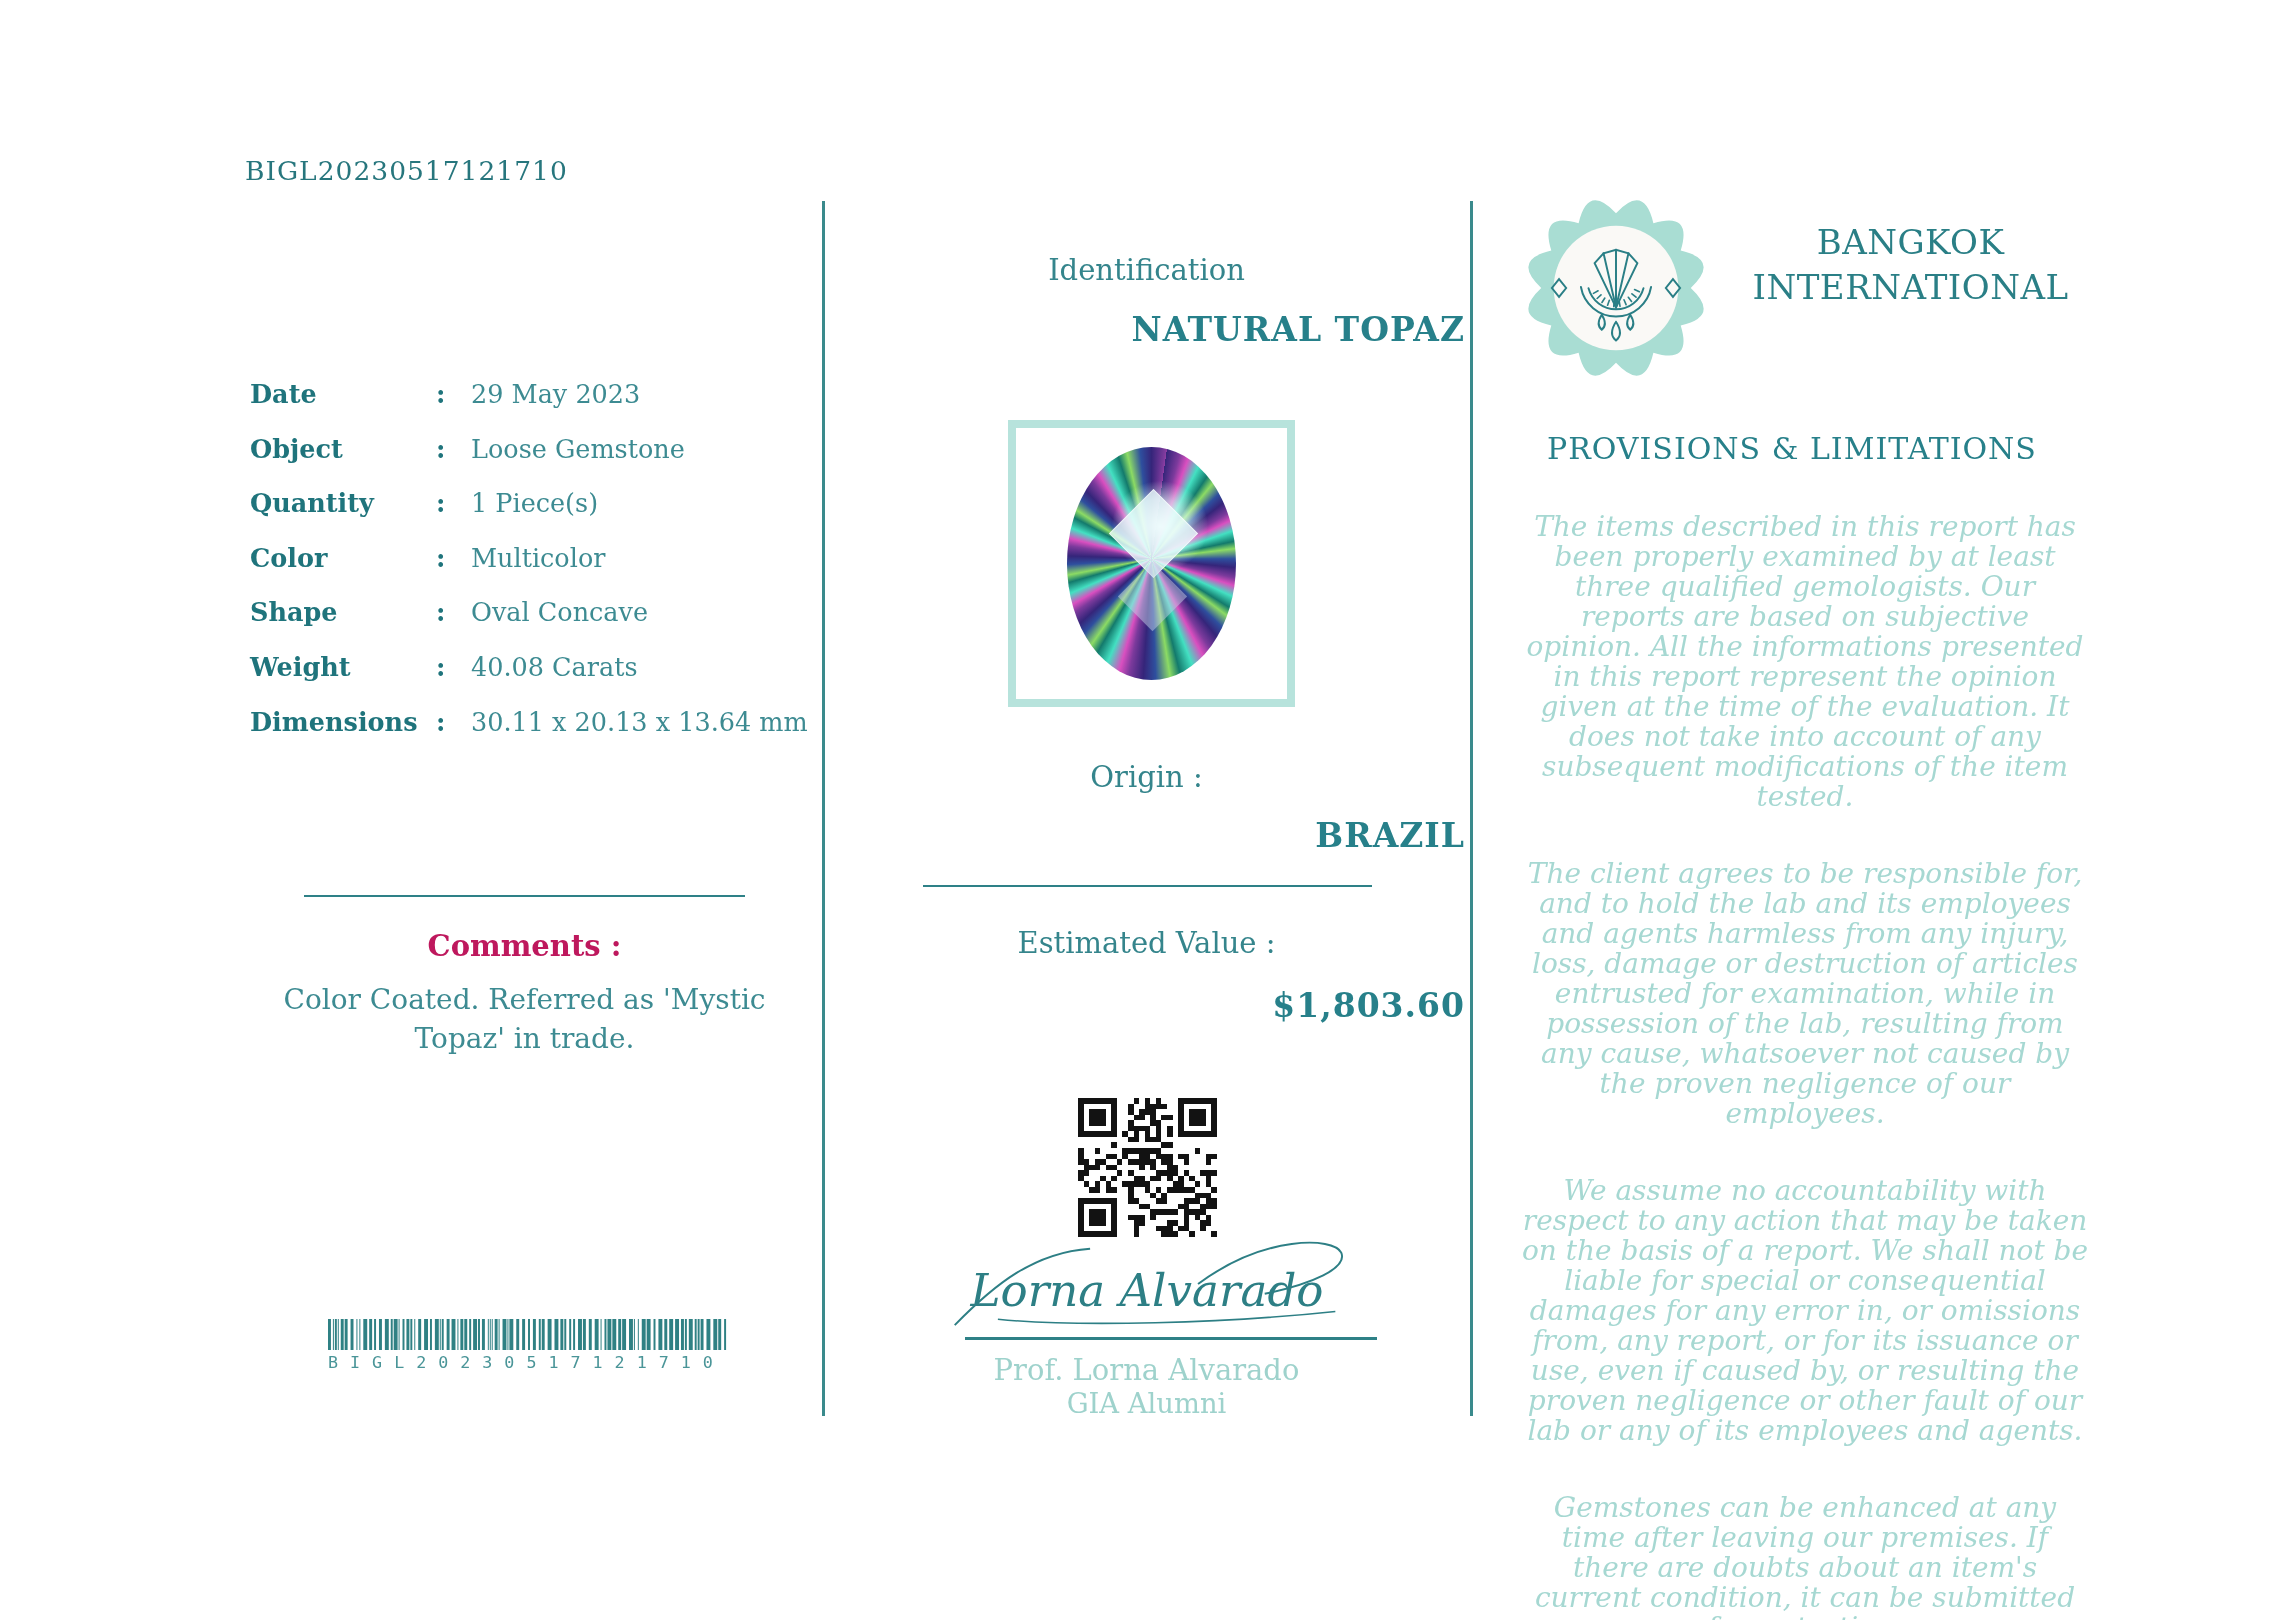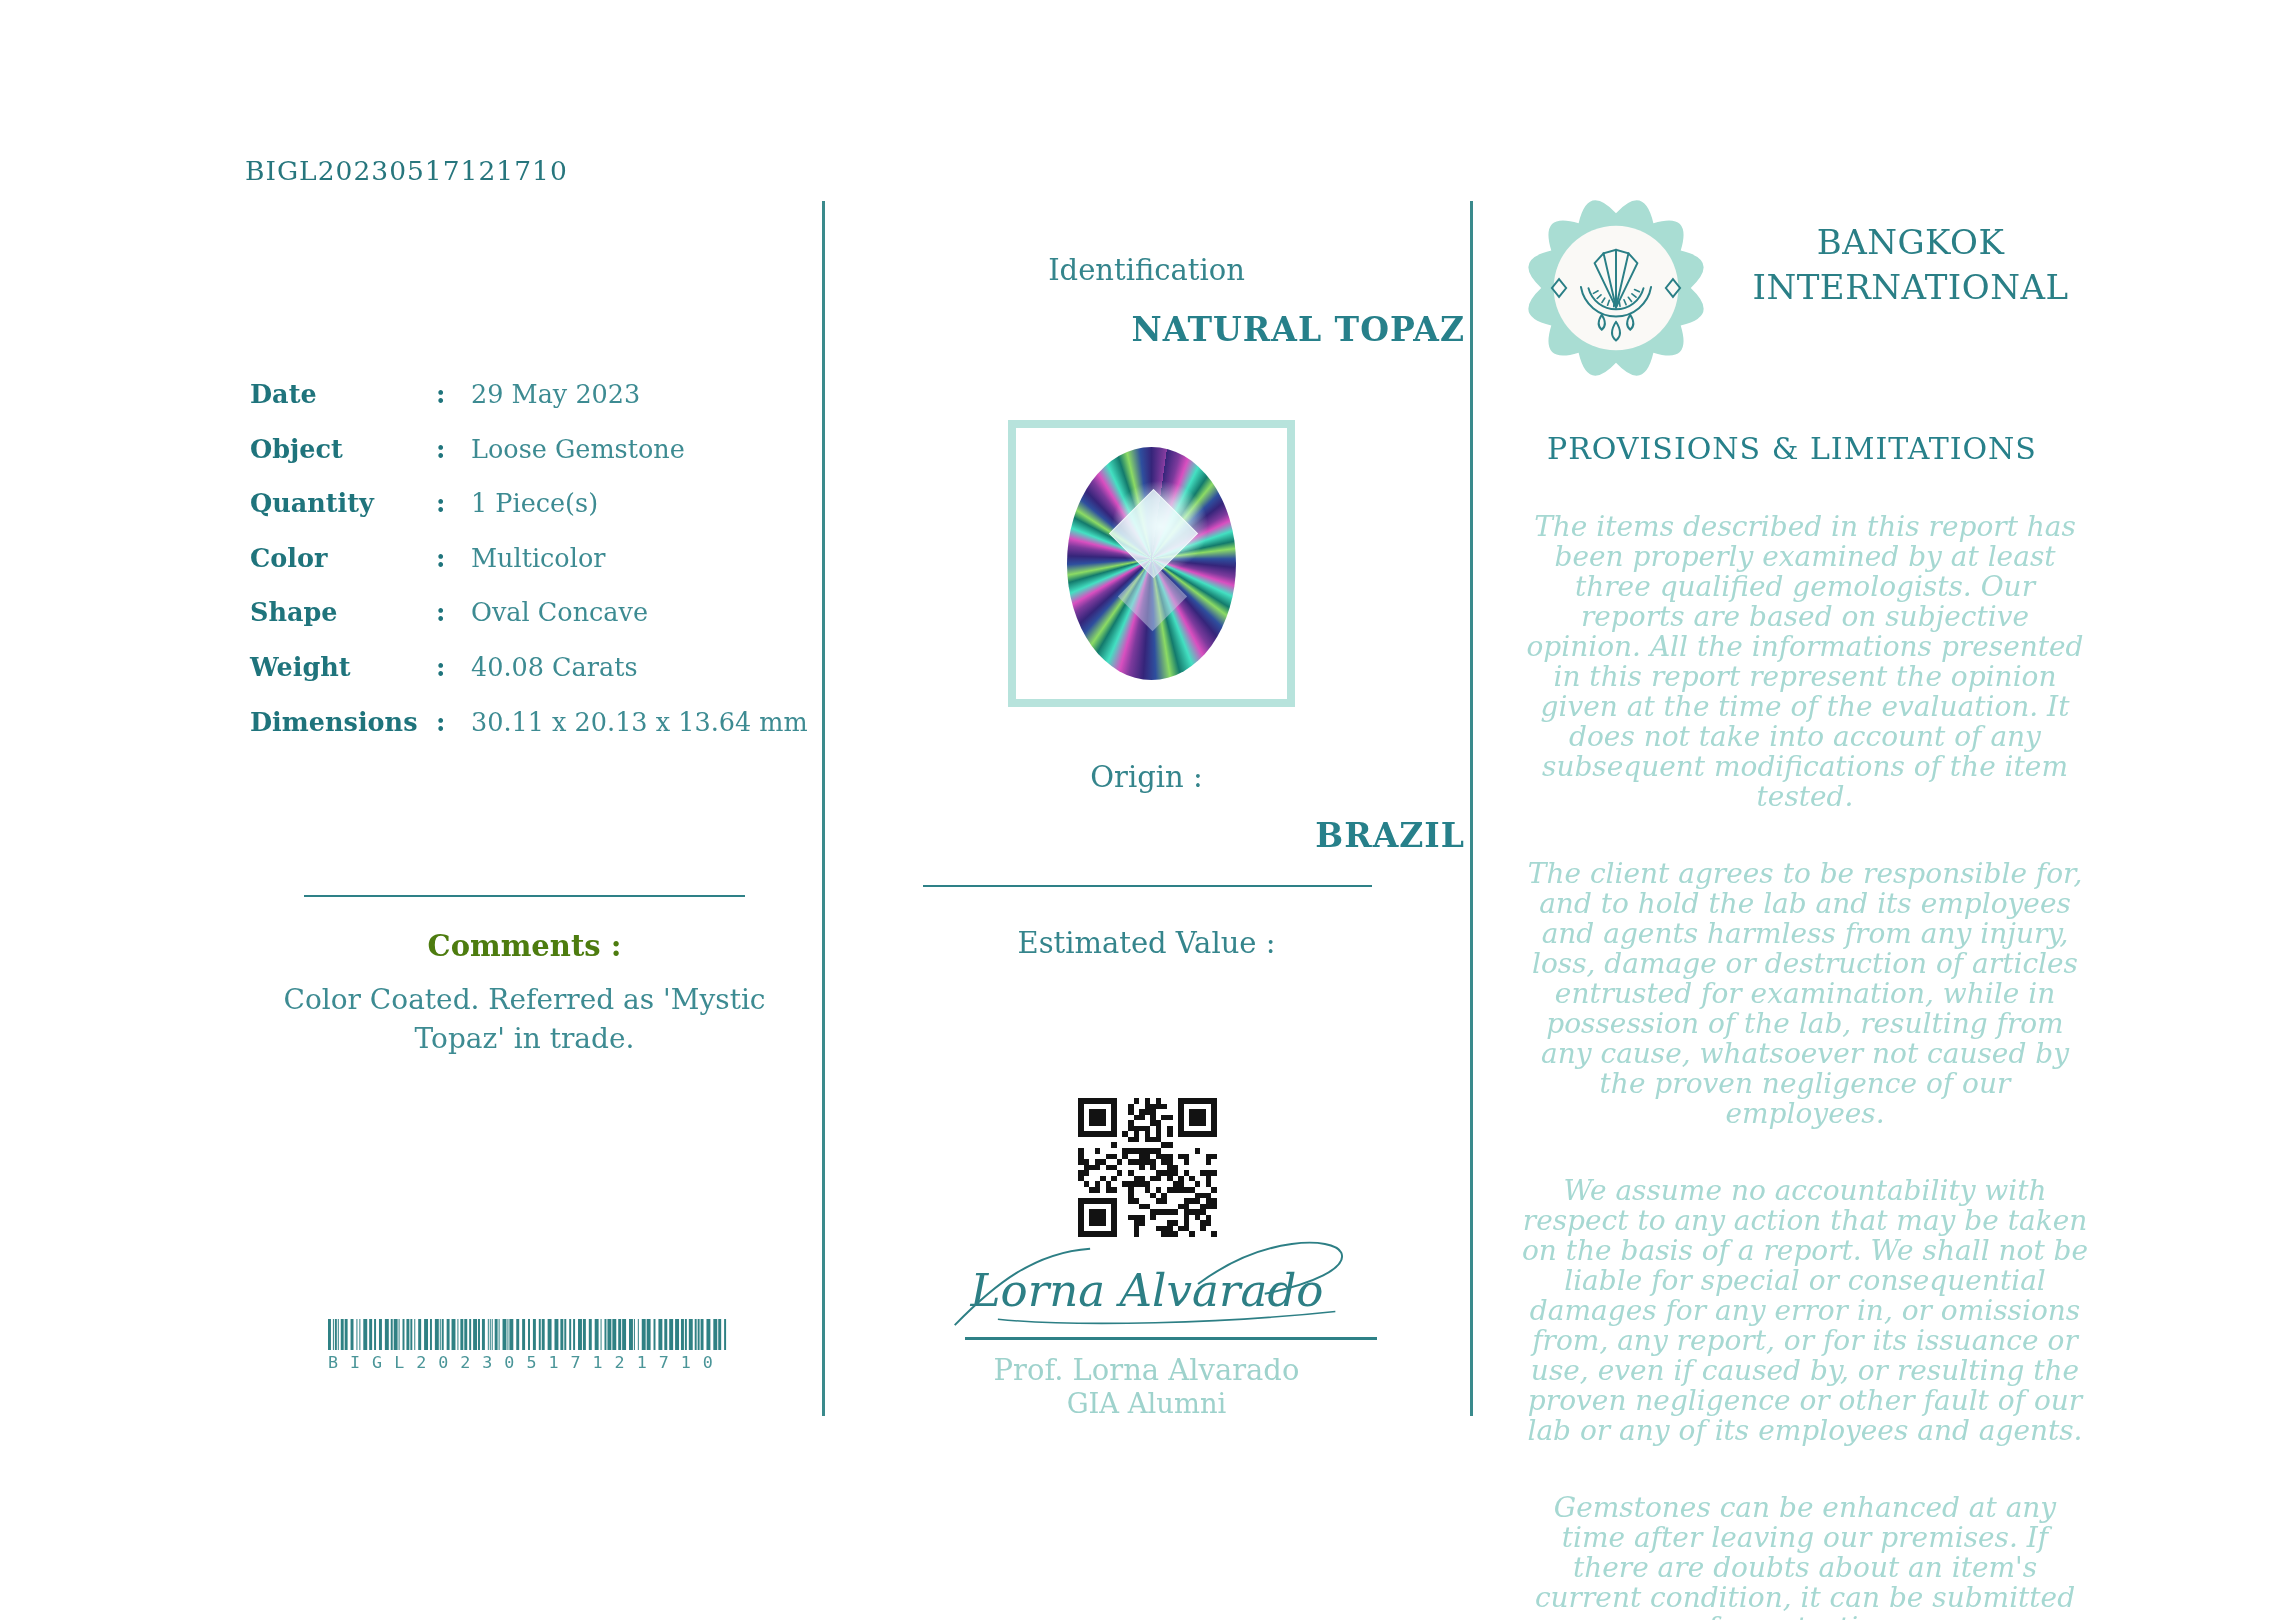--- a/index.html
+++ b/index.html
@@ -19,21 +19,21 @@
   
   .left-title{position:absolute;left:250px;top:261px;width:549px;text-align:center;
     font-size:32px;font-weight:bold;letter-spacing:1px;color:#27808a;}
   .spec-table{position:absolute;left:250px;top:378px;width:559px;}
   .spec-row{display:flex;margin-bottom:21.6px;font-size:25.5px;line-height:33px;}
   .spec-label{flex:0 0 186px;font-weight:bold;color:#1f747c;}
   .spec-colon{flex:0 0 35px;font-weight:bold;color:#1f747c;}
   .spec-value{flex:1;color:#3d8b92;}
   .comments-line{left:304px;top:895px;width:441px;}
   .comments-heading{position:absolute;left:250px;top:929px;width:549px;text-align:center;
-    font-size:29px;font-weight:bold;color:#4d7c0f;}
+    font-size:29px;font-weight:bold;color:#be185d;}
   .comments-text{position:absolute;left:265px;top:980px;width:519px;text-align:center;
     font-size:28px;line-height:39px;color:#3d8b92;}
   .barcode-wrap{position:absolute;left:328px;top:1319px;width:402px;}
   .barcode-bars{display:block;width:402px;height:31px;}
   .barcode-text{margin-top:2px;font-family:"DejaVu Sans Mono","Liberation Mono",monospace;
     font-size:16.7px;color:#4a9598;letter-spacing:12px;white-space:nowrap;overflow:hidden;}
   
   .mid-label{position:absolute;left:828px;width:637px;text-align:center;font-size:29px;color:#35858c;}
   .mid-value{position:absolute;left:828px;width:637px;text-align:right;font-size:33px;font-weight:bold;color:#27808a;letter-spacing:1px;}
   .id-label{top:253px;}
@@ -227,20 +227,21 @@
       <div class="facet2"></div>
     </div>
   </div>
 
   <div class="mid-label origin-label">Origin :</div>
   <div class="mid-value origin-value">BRAZIL</div>
 
   <div class="hline mid-line"></div>
 
   <div class="mid-label value-label">Estimated Value :</div>
+  <div class="mid-value value-amount">$1,803.60</div>
 
   <svg class="qr" id="qrSvg" viewBox="0 0 25 25" shape-rendering="crispEdges">
       <rect x="0" y="0" width="1" height="1" fill="#121212"></rect>
       <rect x="1" y="0" width="1" height="1" fill="#121212"></rect>
       <rect x="2" y="0" width="1" height="1" fill="#121212"></rect>
       <rect x="3" y="0" width="1" height="1" fill="#121212"></rect>
       <rect x="4" y="0" width="1" height="1" fill="#121212"></rect>
       <rect x="5" y="0" width="1" height="1" fill="#121212"></rect>
       <rect x="6" y="0" width="1" height="1" fill="#121212"></rect>
       <rect x="10" y="0" width="1" height="1" fill="#121212"></rect>

